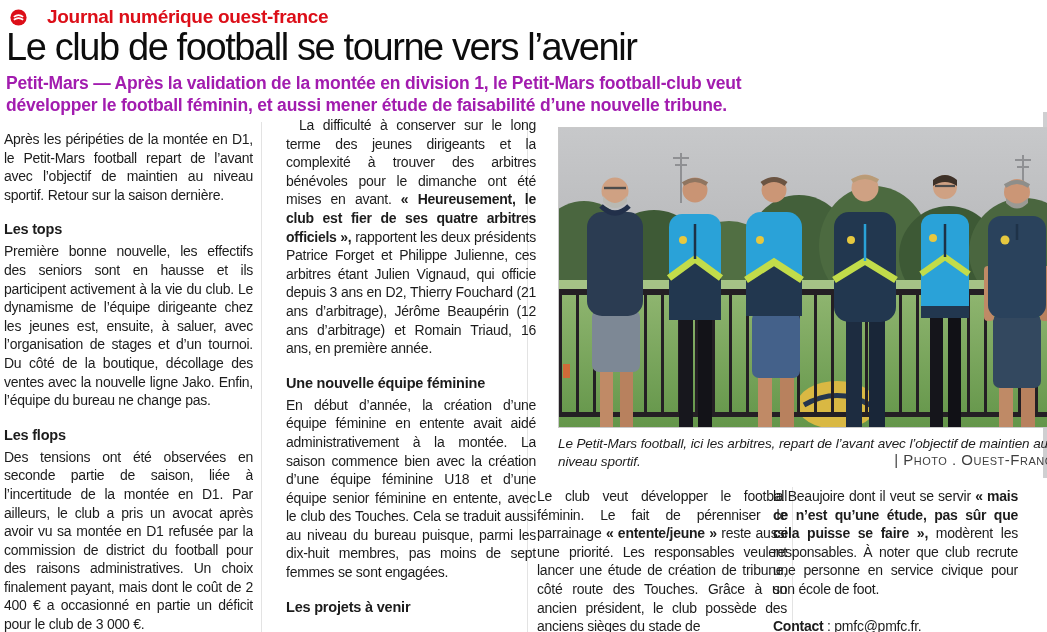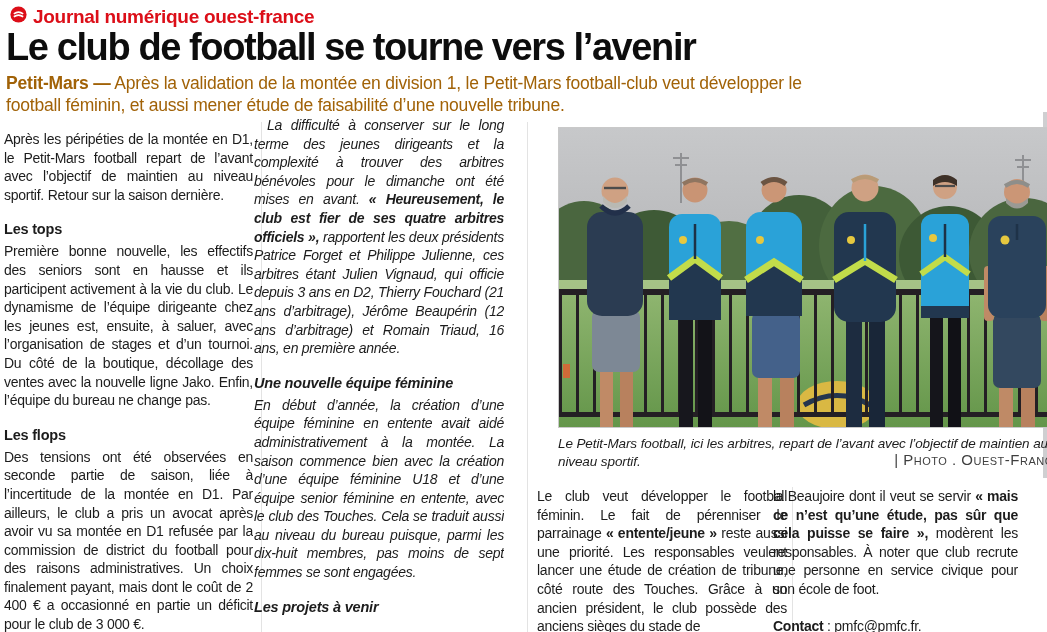--- a/index.html
+++ b/index.html
@@ -4,43 +4,43 @@
 <style>
   * { margin:0; padding:0; box-sizing:border-box; }
   html,body { background:#ffffff; }
   .page {
     position:relative; width:1047px; height:632px; background:#ffffff;
     font-family:"Liberation Sans", sans-serif; color:#141414; overflow:hidden;
   }
   
   .topbar { position:absolute; left:10px; right:6px; top:3px; height:28px;
     display:flex; justify-content:space-between; align-items:center; }
-  .brand { display:flex; gap:6px; cursor:pointer; }
+  .brand { display:flex; align-items:center; gap:20px; cursor:pointer; }
   .brand-logo { width:17px; height:17px; display:block; }
   .brand-text { font-size:19px; font-weight:bold; color:#dc0e18; letter-spacing:-0.3px; }
   .issue-date { font-family:"Liberation Serif", serif; font-size:21px; font-weight:bold; color:#2f3596; }
   
   .headline { position:absolute; left:6px; top:26px; width:1000px;
-    font-size:38px; font-weight:bold; letter-spacing:-1.4px; color:#0d0d0d; white-space:nowrap; }
+    font-size:38px; font-weight:normal; letter-spacing:-1.4px; color:#0d0d0d; white-space:nowrap; }
   .standfirst { position:absolute; left:6px; top:73px; width:814px;
-    font-size:17.5px; line-height:1.23; letter-spacing:-0.2px; color:#a16207; }
+    font-size:17.5px; line-height:1.23; letter-spacing:-0.2px; color:#a21caf;font-weight:bold; }
   .standfirst b { letter-spacing:-0.2px; }
   
   .vrule { position:absolute; width:1px; background:#e3e3e3; }
   .vrule.r1 { left:261px; top:122px; height:510px; }
   .vrule.r2 { left:527px; top:122px; height:510px; }
   .vrule.r3 { left:792px; top:487px; height:145px; }
   .page-edge { position:absolute; left:1043px; top:112px; width:4px; height:366px; background:#cfcfd1; }
   
   .col { position:absolute; font-size:14px; line-height:18.6px; letter-spacing:-0.25px;
     text-align:justify; color:#1c1c1c; }
   .col p { margin:0; }
   .col h3 { font-size:14.5px; line-height:17px; margin:17px 0 4px 0; letter-spacing:-0.2px; text-align:left; }
   .col1 { left:4px;  top:116px; width:249px; height:516px; overflow:hidden;margin-top:14px; }
-  .col2 { left:254px; top:116px; width:250px; height:516px; overflow:hidden;font-style:italic; }
+  .col2 { left:286px; top:116px; width:250px; height:516px; overflow:hidden; }
   .col3 { left:537px; top:487px; width:250px; height:145px; overflow:hidden; }
   .col4 { left:773px; top:487px; width:245px; height:145px; overflow:hidden; }
   .indent { text-indent:13px; }
   .contact-line { margin-top:18px !important; text-align:left; }
   
   .photo-fig { position:absolute; left:532px; top:127px; width:508px;margin-left:26px; }
   .photo-frame { width:508px; height:301px; overflow:hidden; border:1px solid #c9c9c9; background:#bcbdbf; }
   .photo-frame svg { display:block; }
   .caption { position:relative; margin-top:7px; width:505px;
     font-size:13.5px; font-style:italic; line-height:1.32; color:#1d1d1d; letter-spacing:-0.1px; }

